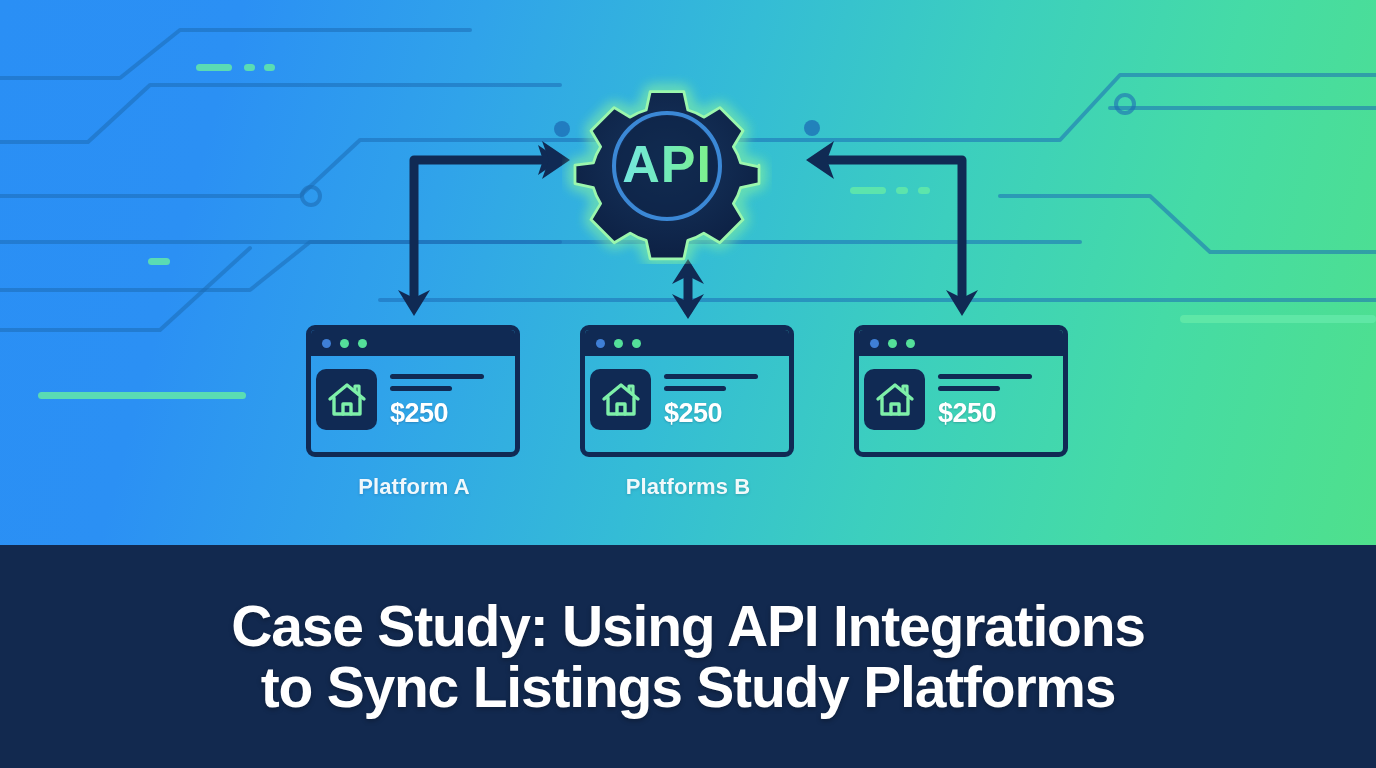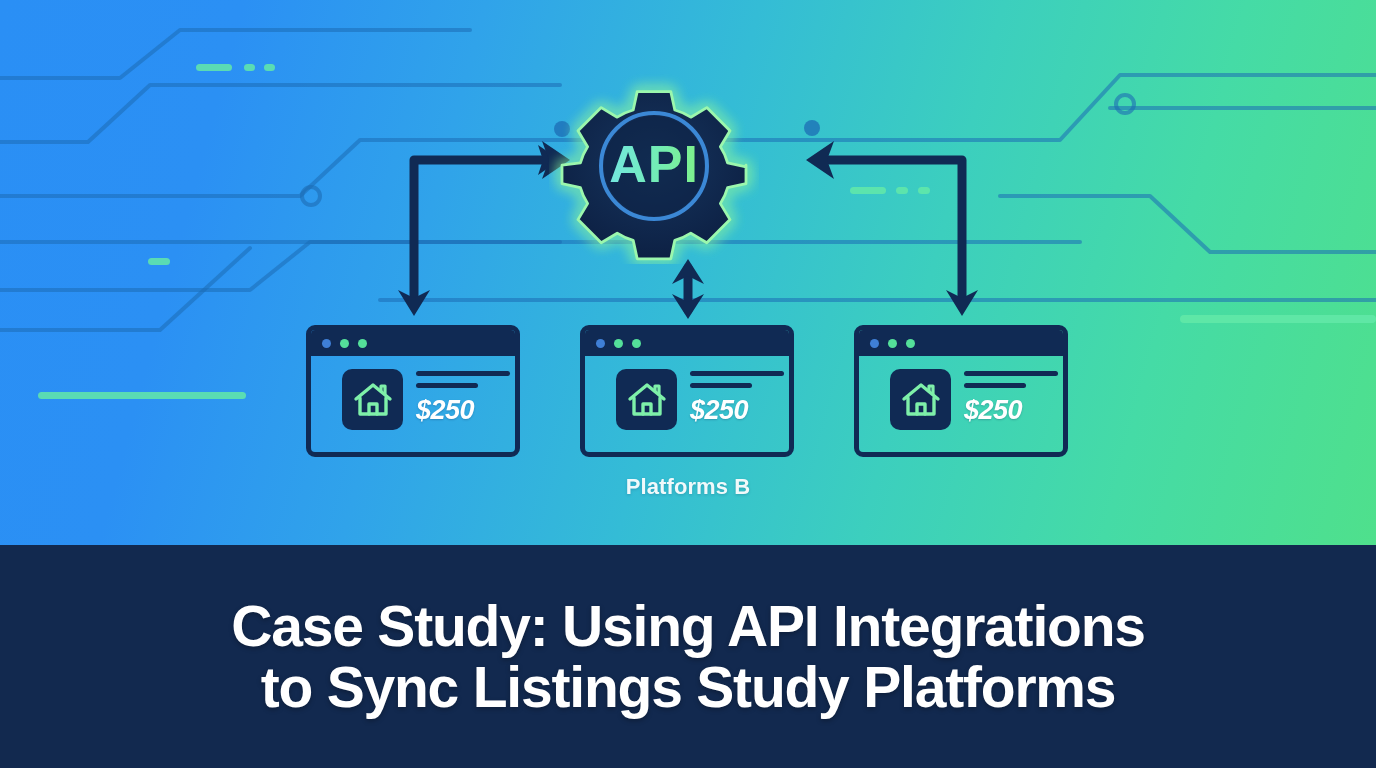--- a/index.html
+++ b/index.html
@@ -30,21 +30,21 @@
        #3ccfbe 66%,
        #45dba6 82%,
        #4fe08c 100%);
     overflow:hidden;
   }
   #circuits{position:absolute;left:0;top:0;width:1376px;height:545px;}
 
   
   #gear-wrap{
     position:absolute;
-    left:549px; top:68px;
+    left:562px; top:68px;
     width:210px; height:196px;
   }
 
   
   #arrows{position:absolute;left:0;top:0;width:1376px;height:545px;}
 
   
   .platform{
     position:absolute;
     width:216px;
@@ -72,24 +72,23 @@
     gap:9px;
     box-sizing:border-box;
   }
   .dot{ width:9px; height:9px; border-radius:50%; display:block; }
   .dot.d1{ background:#3f7fd6; }
   .dot.d2{ background:#54e09a; }
   .dot.d3{ background:#54e09a; }
 
   .winbody{
     display:flex;
-    align-items:flex-start;
-    padding:13px 0 0 31px;
+    align-items:center;
+    padding:13px 0 0 5px;
     box-sizing:border-box;
-    font-style:italic;
   }
   .thumb{
     width:61px; height:61px;
     background:#102a54;
     border-radius:10px;
     display:flex;
     align-items:center;
     justify-content:center;
     flex:0 0 auto;
   }
@@ -286,20 +285,21 @@
               <path d="M28 10 V5 H32 V13" fill="none" stroke="#7ef0a9" stroke-width="3.2" stroke-linecap="round" stroke-linejoin="round"></path>
             </svg>
           </div>
           <div class="meta">
             <div class="bar b1"></div>
             <div class="bar b2"></div>
             <div class="price">$250</div>
           </div>
         </div>
       </div>
+      <div class="platform-label">Platform A</div>
     </div>
 
     <div class="platform p2">
       <div class="window">
         <div class="titlebar">
           <span class="dot d1"></span>
           <span class="dot d2"></span>
           <span class="dot d3"></span>
         </div>
         <div class="winbody">

